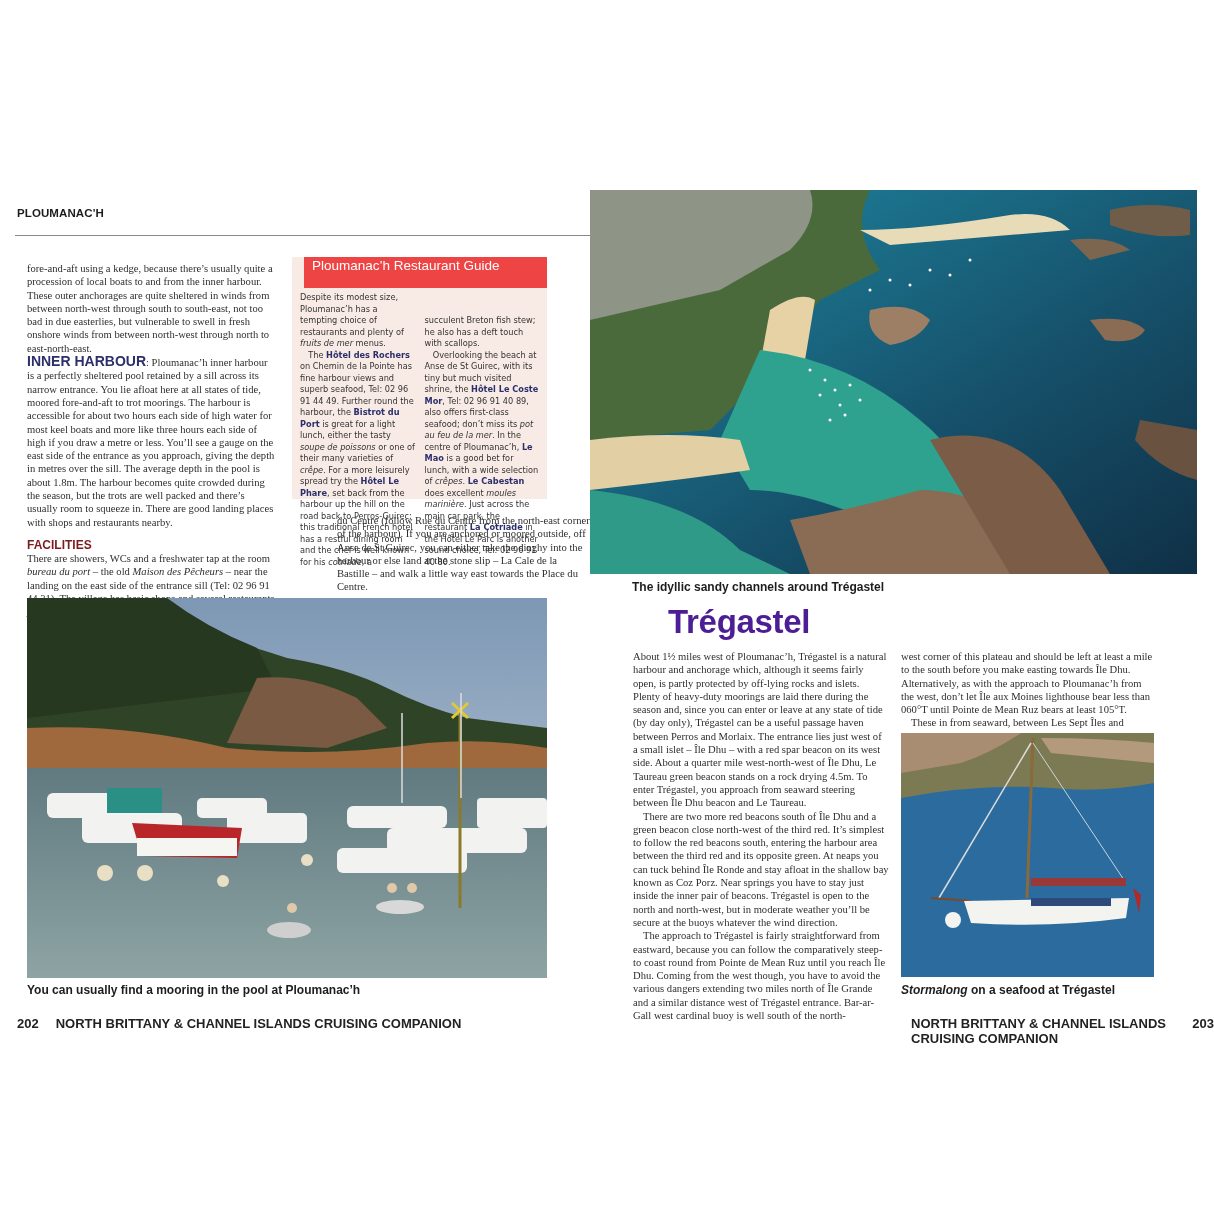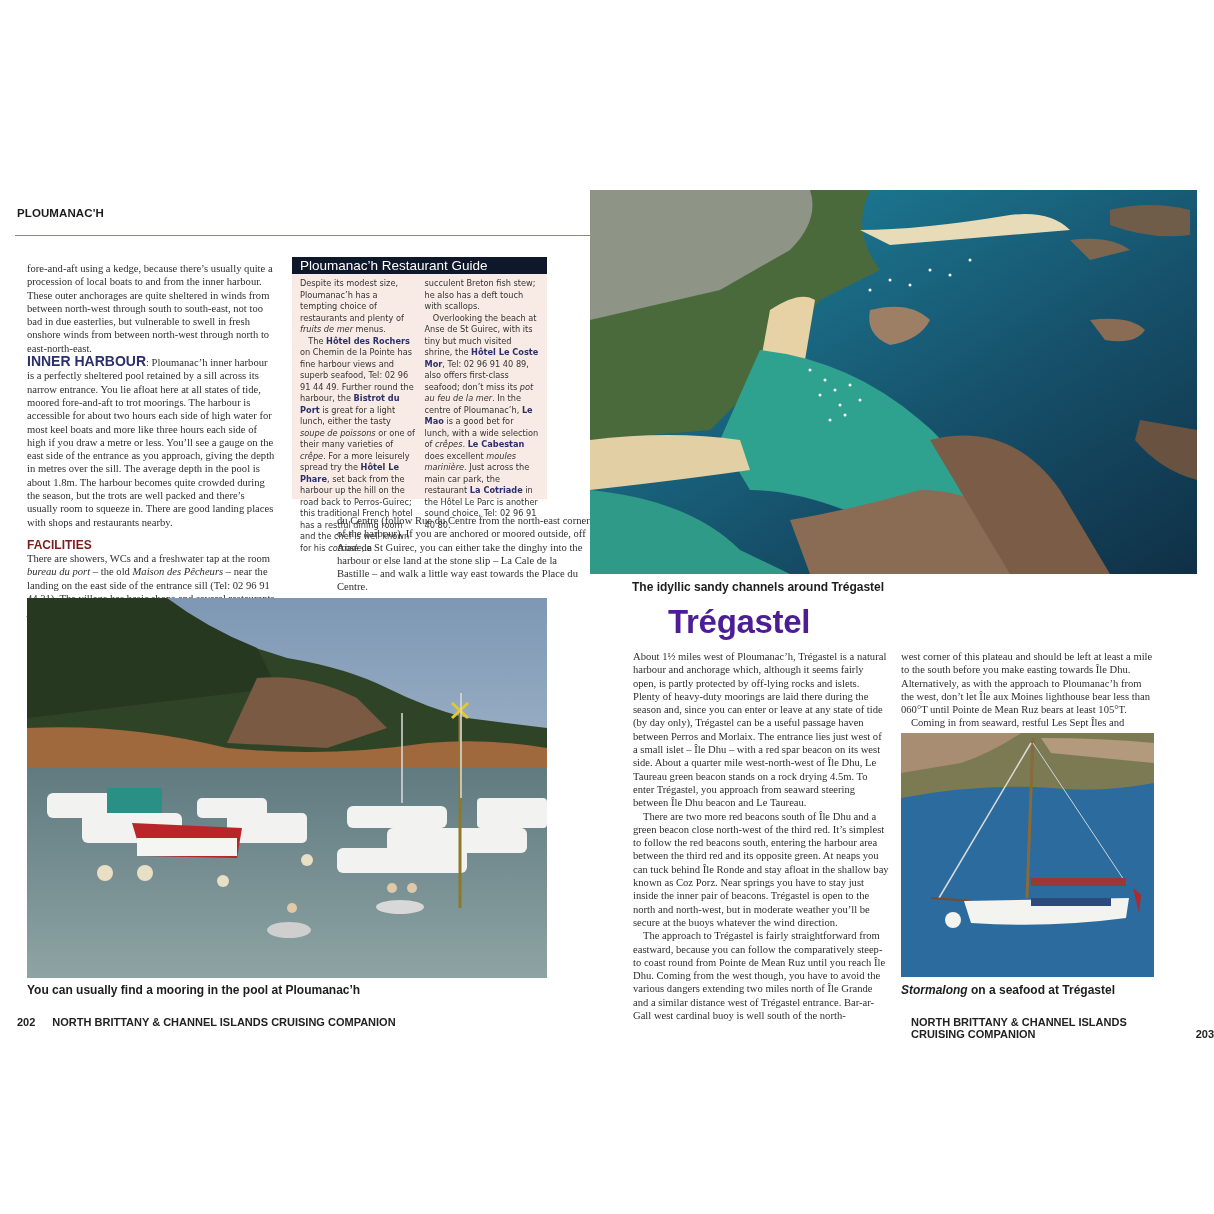--- a/index.html
+++ b/index.html
@@ -6,27 +6,27 @@
   body { width:1214px; height:1214px; position:relative; overflow:hidden; font-family:"Liberation Serif", serif; color:#2a2a2a; }
   .abs { position:absolute; }
   .section-title { left:17px; top:207px; font-family:"Liberation Sans", sans-serif; font-weight:bold; font-size:11.5px; color:#1c1c1c; letter-spacing:0.1px; }
   .rule { left:15px; top:235px; width:575px; height:1px; background:#8a8a82; }
   .body-text { font-size:10.6px; line-height:13.3px; color:#2e2e2e; }
   .body-text p { margin:0; }
   .indent { text-indent:10px; }
   .runin { font-family:"Liberation Sans", sans-serif; font-weight:bold; color:#2b2f6b; font-size:14px; }
   .subhead { font-family:"Liberation Sans", sans-serif; font-weight:bold; color:#7a1c1c; font-size:12px; margin:0; line-height:13px; }
   .guide { left:292px; top:257px; width:255px; height:242px; background:#f8ebe5; }
-  .guide-head { background:#0f172a; color:#fff; font-family:"Liberation Sans", sans-serif; font-size:13.5px; padding:0 0 0 8px; height:17px; line-height:17px; margin:0 0 4px 0; }
-  .guide-cols { display:flex; gap:8px; padding:0 6px 0 8px; font-family:"DejaVu Sans", sans-serif; font-size:8.2px; line-height:11.5px; color:#333; }
+  .guide-head { background:#ef4444; color:#fff; font-family:"Liberation Sans", sans-serif; font-size:13.5px; padding:0 0 0 8px; height:31px; line-height:17px; margin:0 0 4px 12px; }
+  .guide-cols { display:flex; gap:8px; padding:0 6px 0 8px; font-family:"DejaVu Sans", sans-serif; font-size:8.2px; line-height:11.5px; color:#333;align-items:flex-end; }
   .guide-cols div { flex:1; }
   .guide-cols .hl { color:#2b2f6b; font-weight:bold; }
   .photo { overflow:hidden; }
   .caption { font-family:Liberation Sans, sans-serif; font-weight:bold; font-size:12px; color:#1d1d1d; }
-  .footer { font-family:"Liberation Sans", sans-serif; font-weight:bold; font-size:11px; color:#222;align-items:flex-end; }
+  .footer { font-family:"Liberation Sans", sans-serif; font-weight:bold; font-size:13px; color:#222; }
   .big-title { left:668px; top:603px; font-family:"Liberation Sans", sans-serif; font-weight:bold; font-size:33px; color:#4c1d95; letter-spacing:-0.3px;text-align:right; }
 </style>
 </head>
 <body>
 
 <div class="abs section-title">PLOUMANAC'H</div>
 <div class="abs rule"></div>
 
 <div class="abs body-text" style="left:27px; top:262px; width:250px;">
   <p>fore-and-aft using a kedge, because there’s usually quite a procession of local boats to and from the inner harbour. These outer anchorages are quite sheltered in winds from between north-west through south to south-east, not too bad in due easterlies, but vulnerable to swell in fresh onshore winds from between north-west through north to east-north-east.</p>
@@ -151,21 +151,21 @@
 <div class="abs big-title">Trégastel</div>
 
 <div class="abs body-text" style="left:633px; top:650px; width:256px;">
   <p>About 1½ miles west of Ploumanac’h, Trégastel is a natural harbour and anchorage which, although it seems fairly open, is partly protected by off-lying rocks and islets. Plenty of heavy-duty moorings are laid there during the season and, since you can enter or leave at any state of tide (by day only), Trégastel can be a useful passage haven between Perros and Morlaix. The entrance lies just west of a small islet – Île Dhu – with a red spar beacon on its west side. About a quarter mile west-north-west of Île Dhu, Le Taureau green beacon stands on a rock drying 4.5m. To enter Trégastel, you approach from seaward steering between Île Dhu beacon and Le Taureau.</p>
   <p class="indent">There are two more red beacons south of Île Dhu and a green beacon close north-west of the third red. It’s simplest to follow the red beacons south, entering the harbour area between the third red and its opposite green. At neaps you can tuck behind Île Ronde and stay afloat in the shallow bay known as Coz Porz. Near springs you have to stay just inside the inner pair of beacons. Trégastel is open to the north and north-west, but in moderate weather you’ll be secure at the buoys whatever the wind direction.</p>
   <p class="indent">The approach to Trégastel is fairly straightforward from eastward, because you can follow the comparatively steep-to coast round from Pointe de Mean Ruz until you reach Île Dhu. Coming from the west though, you have to avoid the various dangers extending two miles north of Île Grande and a similar distance west of Trégastel entrance. Bar-ar-Gall west cardinal buoy is well south of the north-</p>
 </div>
 
 <div class="abs body-text" style="left:901px; top:650px; width:256px;">
   <p>west corner of this plateau and should be left at least a mile to the south before you make easting towards Île Dhu. Alternatively, as with the approach to Ploumanac’h from the west, don’t let Île aux Moines lighthouse bear less than 060°T until Pointe de Mean Ruz bears at least 105°T.</p>
-  <p class="indent">Coming in from seaward, restful Les Sept Îles and</p>
+  <p class="indent">These in from seaward, between Les Sept Îles and</p>
 </div>
 
 <div class="abs photo" style="left:901px; top:733px; width:253px; height:244px;">
   <svg width="253" height="244" viewBox="0 0 253 244">
     <rect width="253" height="244" fill="#2b6b9e"></rect>
     <path d="M0 0 L253 0 L253 50 Q200 60 150 55 Q80 50 0 65 Z" fill="#7c7a52"></path>
     <path d="M0 0 L120 0 Q90 20 60 30 L0 40 Z" fill="#a88d72"></path>
     <path d="M140 5 Q200 5 253 10 L253 30 Q200 25 150 20 Z" fill="#b49a7d"></path>
     <line x1="132" y1="5" x2="126" y2="165" stroke="#8a6a3a" stroke-width="3"></line>
     <line x1="130" y1="10" x2="38" y2="165" stroke="#dcdcdc" stroke-width="1.5"></line>

